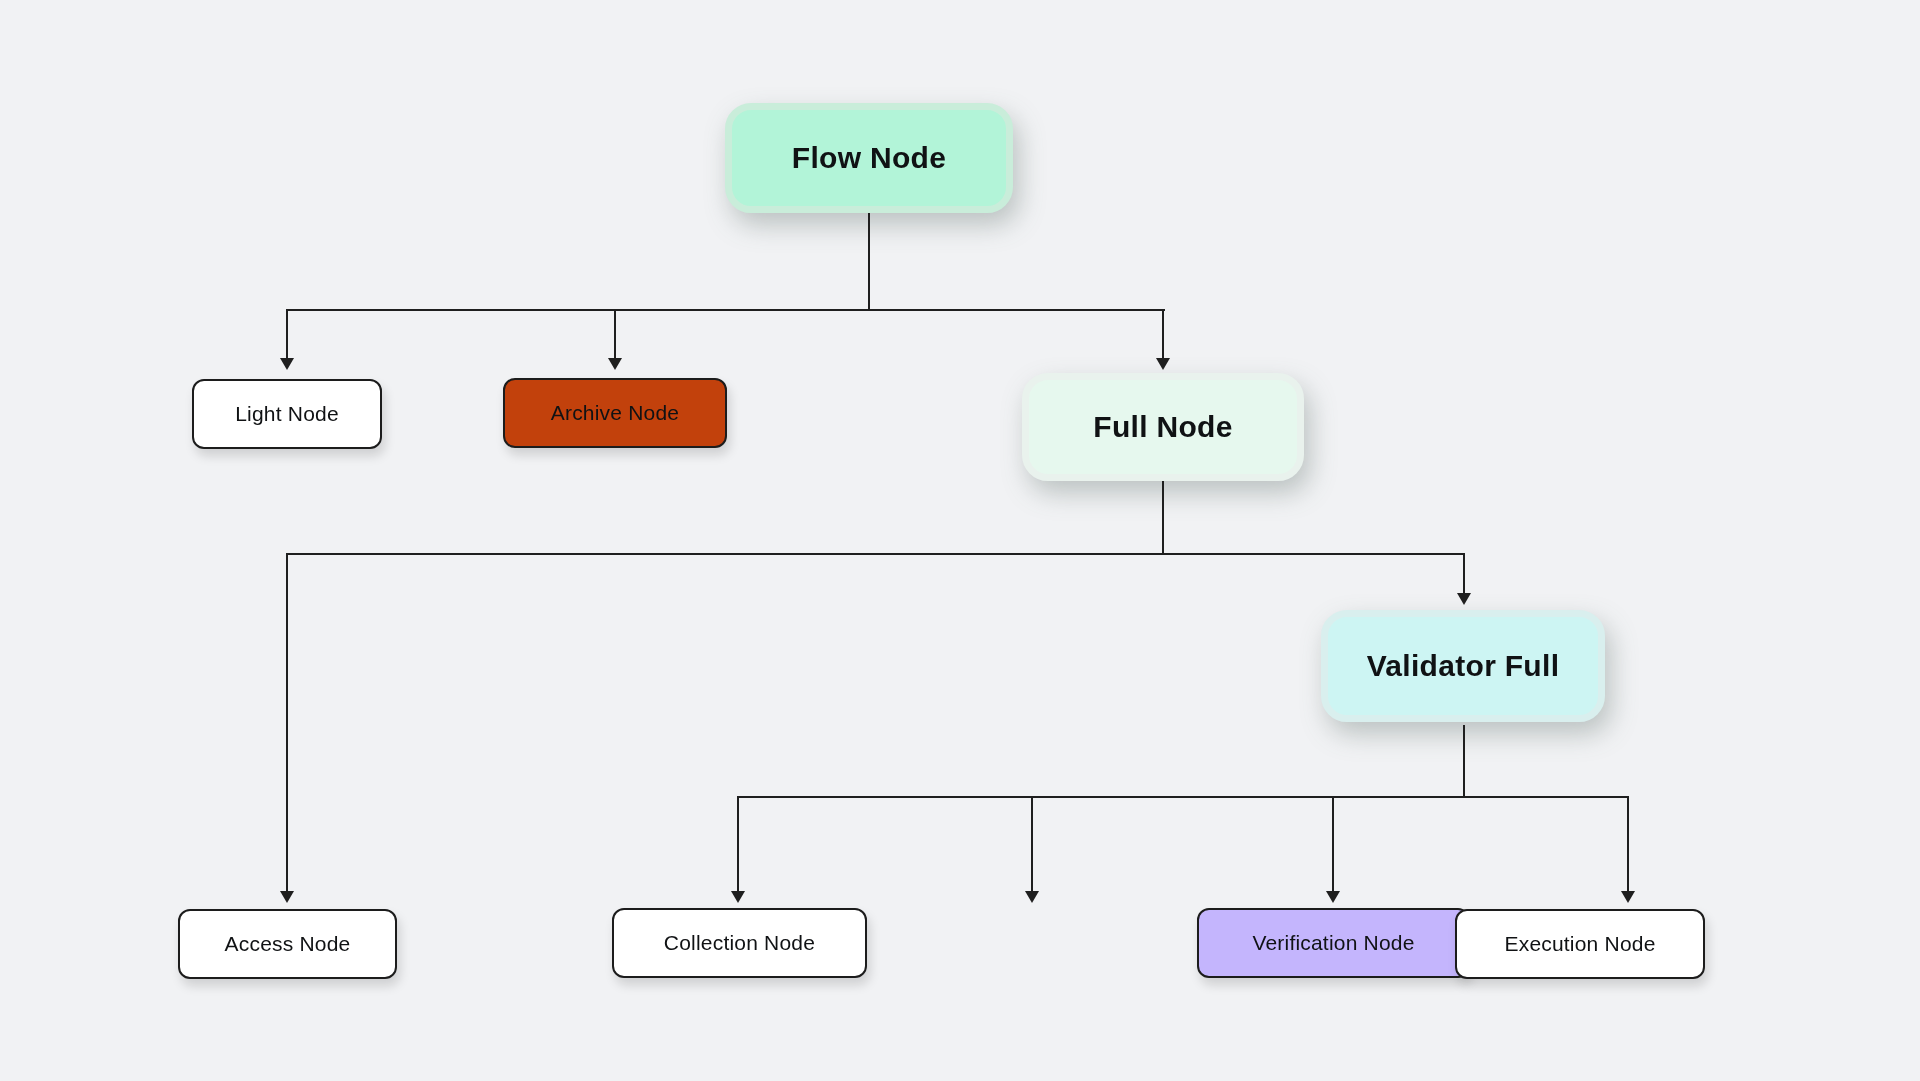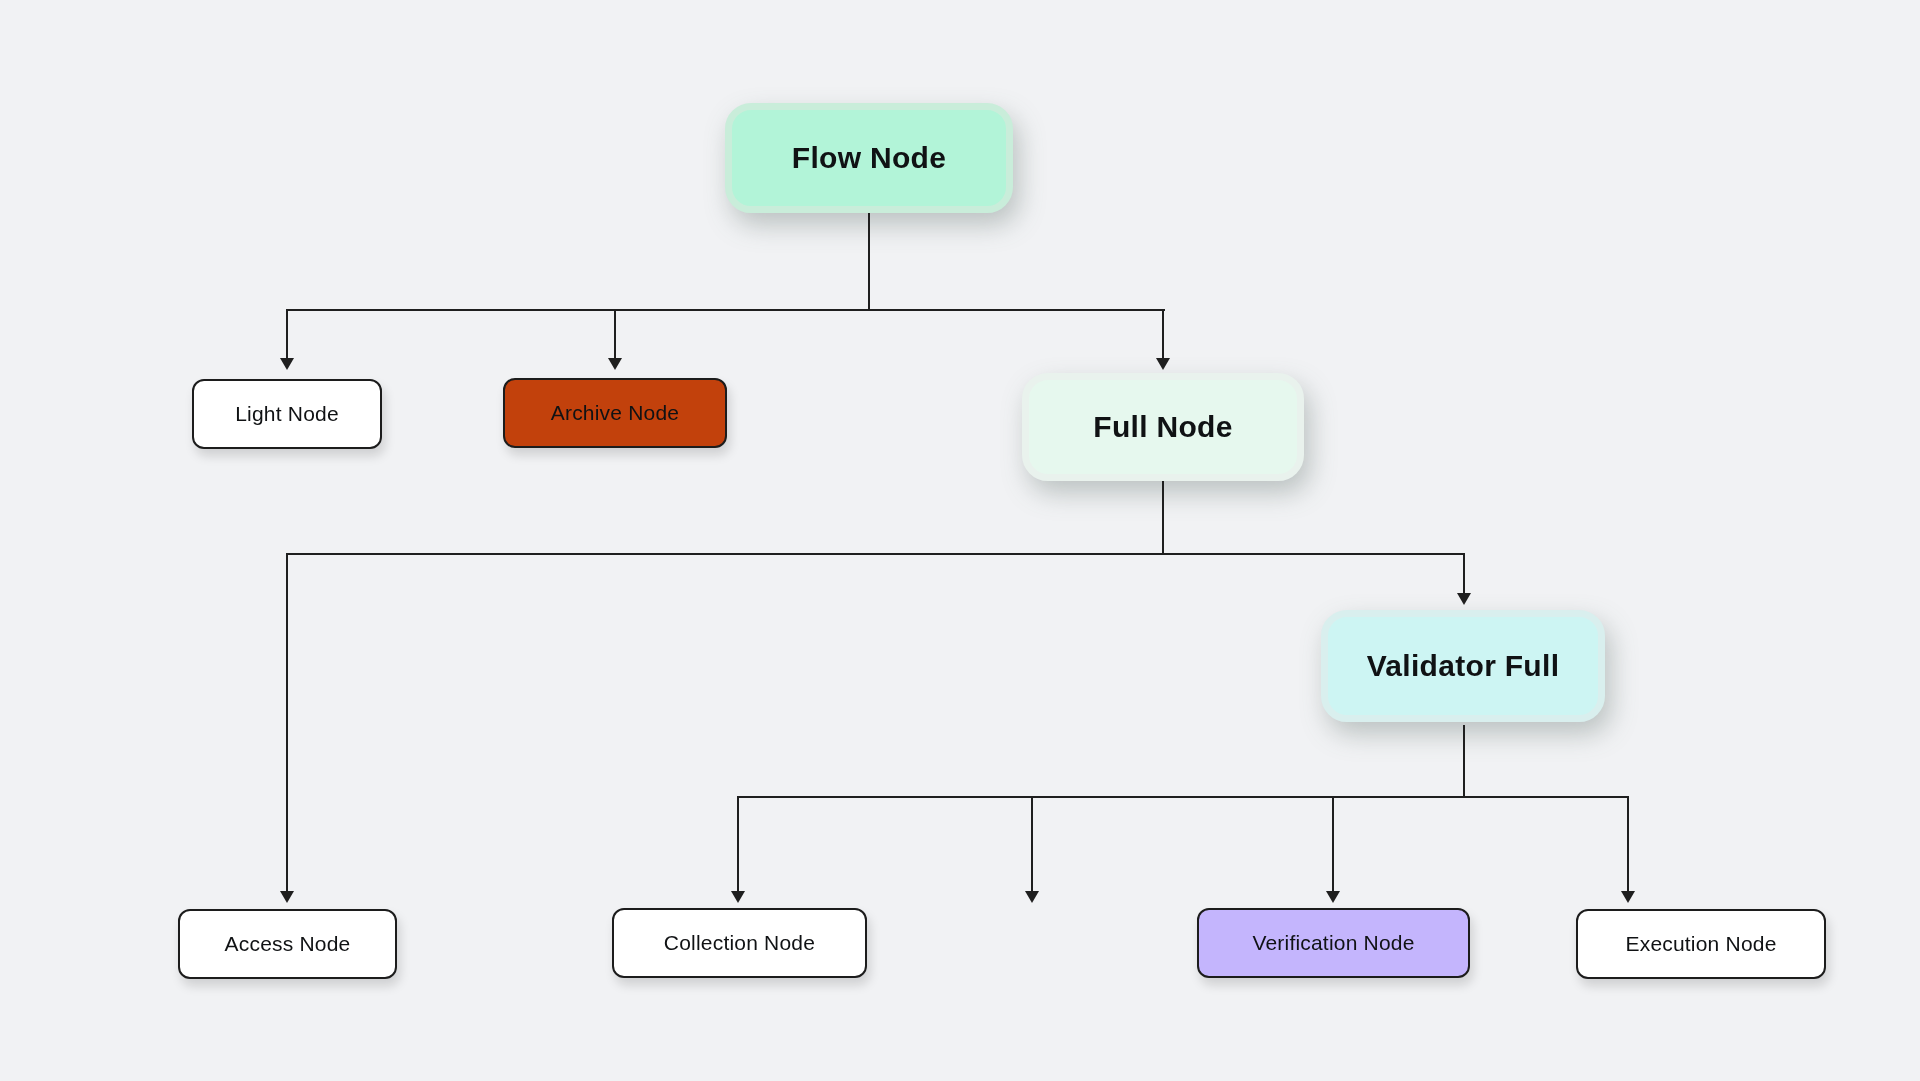--- a/index.html
+++ b/index.html
@@ -85,21 +85,21 @@
 
   <div class="node node-small" style="left: 612px; top: 908px; width: 255px; height: 70px; background: rgb(255, 255, 255);">
     <span>Collection Node</span>
   </div>
 
 
   <div class="node node-small" style="left: 1197px; top: 908px; width: 273px; height: 70px; background: #c4b5fd;">
     <span>Verification Node</span>
   </div>
 
-  <div class="node node-small" style="left: 1576px; top: 909px; width: 250px; height: 70px; background: rgb(255, 255, 255);">
+  <div class="node node-small" style="left: 1455px; top: 909px; width: 250px; height: 70px; background: rgb(255, 255, 255);">
     <span>Execution Node</span>
   </div>
 
   <div class="line" style="left:868px;top:213px;width:2px;height:97px;"></div>
   <div class="line" style="left:286px;top:309px;width:879px;height:2px;"></div>
 
   <div class="line" style="left:286px;top:309px;width:2px;height:50px;"></div>
   <div class="arrowhead" style="left:280px;top:358px;"></div>
 
   <div class="line" style="left:614px;top:309px;width:2px;height:50px;"></div>

